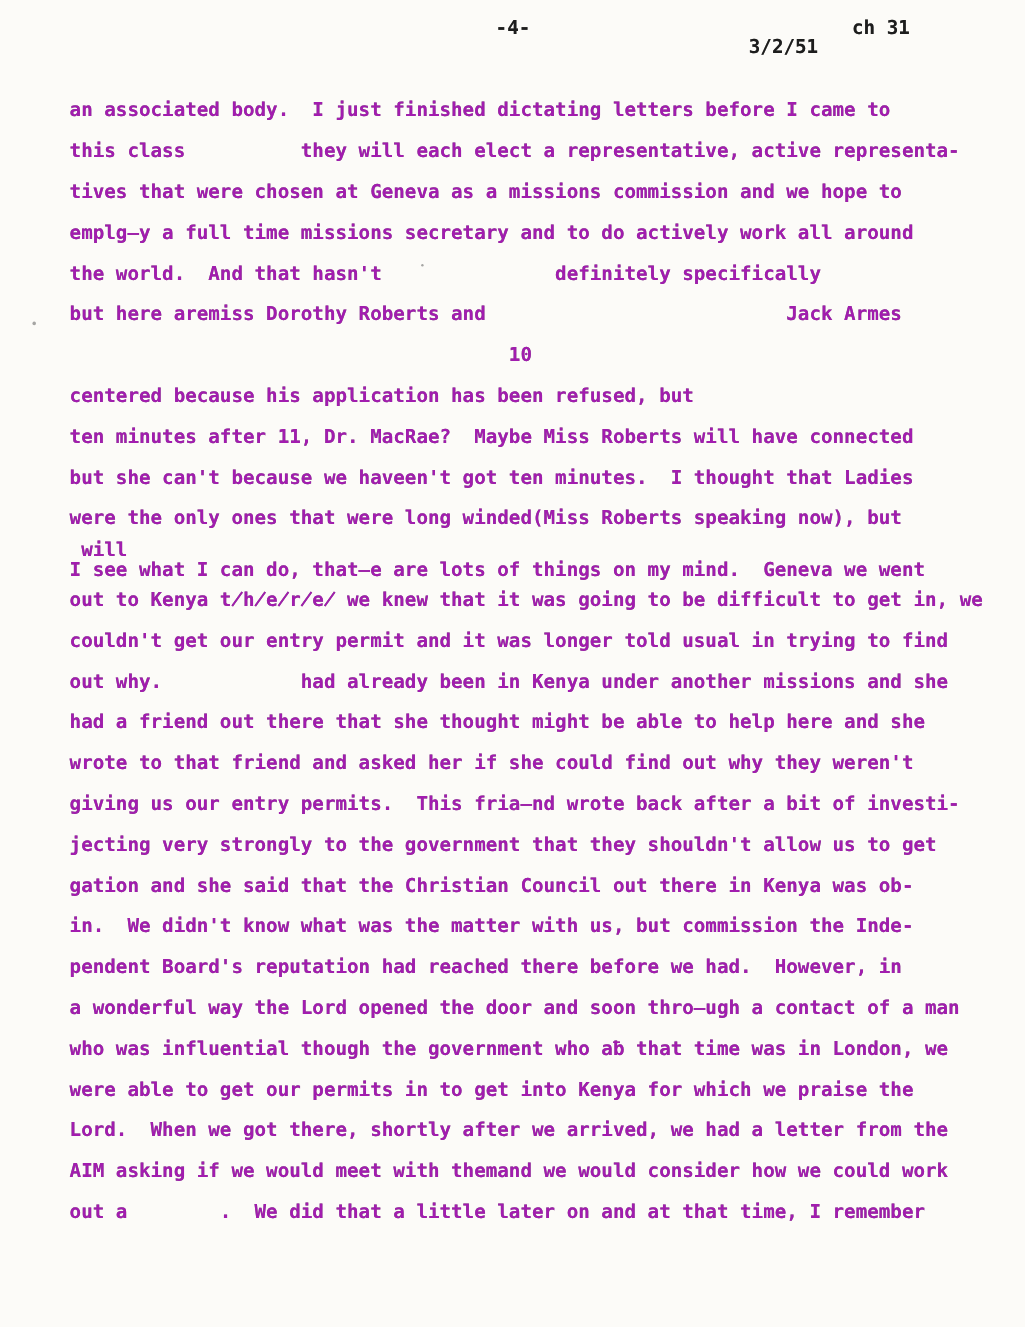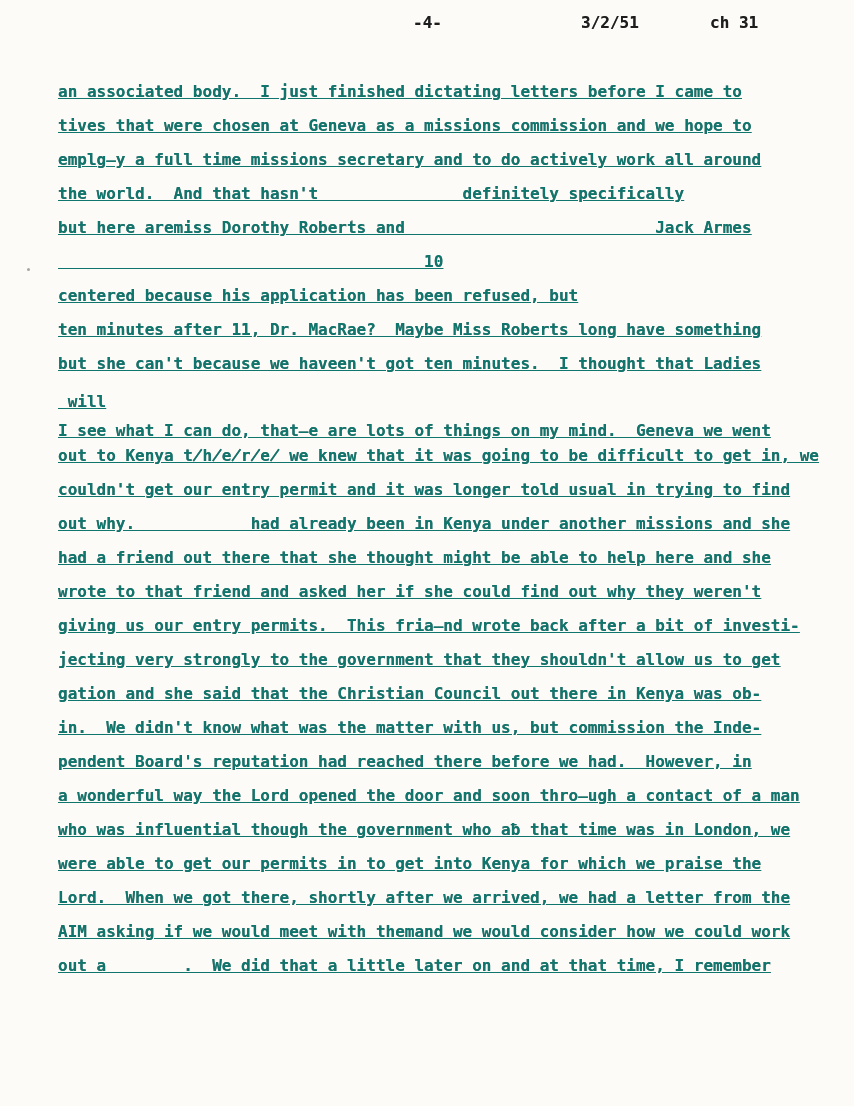--- a/index.html
+++ b/index.html
@@ -21,69 +21,70 @@
   .hdr {
     position: absolute;
     top: 13px;
     font-size: 16px;
     font-weight: 700;
     white-space: pre;
     color: #1d1d1d;
     text-shadow: 0 0 0.5px rgba(20,20,20,0.55);
   }
   .hdr-page { left: 413px; }
-  .hdr-date { left: 581px; }
+  .hdr-date { left: 624px; margin-top: 16px; }
   .hdr-ref  { left: 710px; }
   .typescript {
     position: absolute;
     top: 75px;
     left: 58px;
     right: 0;
     color: #1d1d1d;
   }
   .line {
     white-space: pre;
     font-size: 16px;
     font-weight: 700;
     line-height: 34px;
     height: 34px;
     text-shadow: 0 0 0.5px rgba(20,20,20,0.55);
   }
   .line.tight {
     line-height: 17px;
     height: 17px;
-    margin-top: 12px;
   }
   .speck {
     position: absolute;
     background: rgba(60,60,60,0.45);
     border-radius: 50%;
     width: 3px;
     height: 3px;
   }
 </style>
 </head>
 <body style="background: rgb(252, 251, 248);">
 
 <div class="page">
   <div>
     <span class="hdr hdr-page">-4-</span>
     <span class="hdr hdr-date">3/2/51</span>
     <span class="hdr hdr-ref">ch 31</span>
   </div>
-  <div class="typescript" style="color: #0f766e; text-decoration: underline;">
+  <div class="typescript" style="color: #a21caf;">
       <div class="line">an associated body.  I just finished dictating letters before I came to</div>
+      <div class="line">this class          they will each elect a representative, active representa-</div>
       <div class="line">tives that were chosen at Geneva as a missions commission and we hope to</div>
       <div class="line">emplg̶y a full time missions secretary and to do actively work all around</div>
       <div class="line">the world.  And that hasn't               definitely specifically</div>
       <div class="line">but here aremiss Dorothy Roberts and                          Jack Armes</div>
       <div class="line">                                      10</div>
       <div class="line">centered because his application has been refused, but</div>
-      <div class="line">ten minutes after 11, Dr. MacRae?  Maybe Miss Roberts long have something</div>
+      <div class="line">ten minutes after 11, Dr. MacRae?  Maybe Miss Roberts will have connected</div>
       <div class="line">but she can't because we haveen't got ten minutes.  I thought that Ladies</div>
+      <div class="line">were the only ones that were long winded(Miss Roberts speaking now), but</div>
       <div class="line tight"> will</div>
       <div class="line tight">I see what I can do, that̶e are lots of things on my mind.  Geneva we went</div>
       <div class="line">out to Kenya t̸h̸e̸r̸e̸ we knew that it was going to be difficult to get in, we</div>
       <div class="line">couldn't get our entry permit and it was longer told usual in trying to find</div>
       <div class="line">out why.            had already been in Kenya under another missions and she</div>
       <div class="line">had a friend out there that she thought might be able to help here and she</div>
       <div class="line">wrote to that friend and asked her if she could find out why they weren't</div>
       <div class="line">giving us our entry permits.  This fria̶nd wrote back after a bit of investi-</div>
       <div class="line">jecting very strongly to the government that they shouldn't allow us to get</div>
       <div class="line">gation and she said that the Christian Council out there in Kenya was ob-</div>

